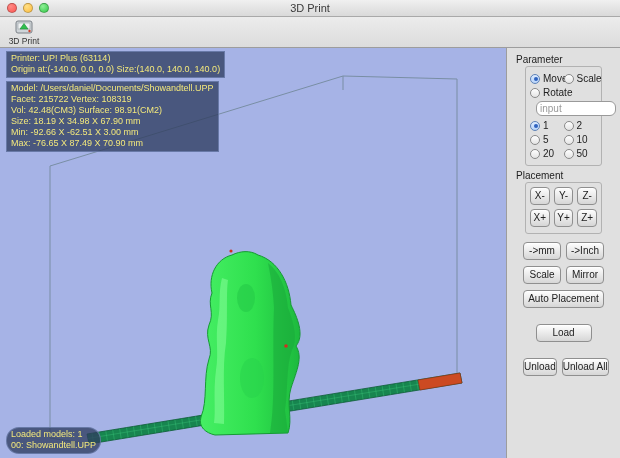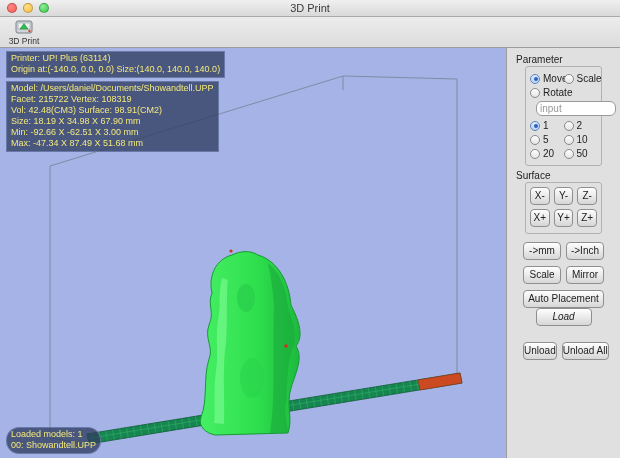--- a/index.html
+++ b/index.html
@@ -105,21 +105,21 @@
     padding:2px 0 3px; text-align:center;
     box-shadow:0 1px 0 rgba(255,255,255,0.7) inset;
     cursor:default; white-space:nowrap;
   }
   .tgrid { display:grid; grid-template-columns:repeat(3,1fr); gap:4px 4px; }
 
   .sb-buttons { padding:4px 16px 0; }
   .brow { display:flex; gap:5px; margin-bottom:6px; }
   .brow .btn { flex:1; }
   .btn.wide { display:block; width:100%; margin:6px 0 0; }
-  .btn.load { display:block; width:56px; margin:0 auto 0;font-style:italic; }
+  .btn.load { display:block; width:56px; margin:16px auto 0; }
   .brow.unload { margin-top:16px; }
   .brow.unload .btn.ualll { flex:1.25; }
 </style>
 </head>
 <body>
 
 <div class="window">
 
   <div class="titlebar">
     <span class="title">3D Print</span>
@@ -200,21 +200,21 @@
         <div>Printer: UP! Plus (63114)</div>
         <div>Origin at:(-140.0, 0.0, 0.0)   Size:(140.0, 140.0, 140.0)</div>
       </div>
 
       <div class="overlay ov-model">
         <div>Model: /Users/daniel/Documents/Showandtell.UPP</div>
         <div>Facet: 215722    Vertex: 108319</div>
         <div>Vol: 42.48(CM3)    Surface: 98.91(CM2)</div>
         <div>Size: 18.19 X 34.98 X 67.90 mm</div>
         <div>Min: -92.66 X -62.51 X 3.00 mm</div>
-        <div>Max: -47.34 X 87.49 X 51.68 mm</div>
+        <div>Max: -76.65 X 87.49 X 70.90 mm</div>
       </div>
 
       <div class="overlay ov-loaded">
         <div>Loaded models: 1</div>
         <div>00: Showandtell.UPP</div>
       </div>
     </div>
 
     <div class="sidebar">
 
@@ -264,21 +264,21 @@
             <span class="rb"></span>
             <span>20</span>
           </label>
           <label class="radio pcol">
             <span class="rb"></span>
             <span>50</span>
           </label>
         </div>
       </div>
 
-      <div class="group-title">Surface</div>
+      <div class="group-title">Placement</div>
       <div class="group">
         <div class="tgrid">
           <button class="btn">X-</button>
           <button class="btn">Y-</button>
           <button class="btn">Z-</button>
           <button class="btn">X+</button>
           <button class="btn">Y+</button>
           <button class="btn">Z+</button>
         </div>
       </div>

